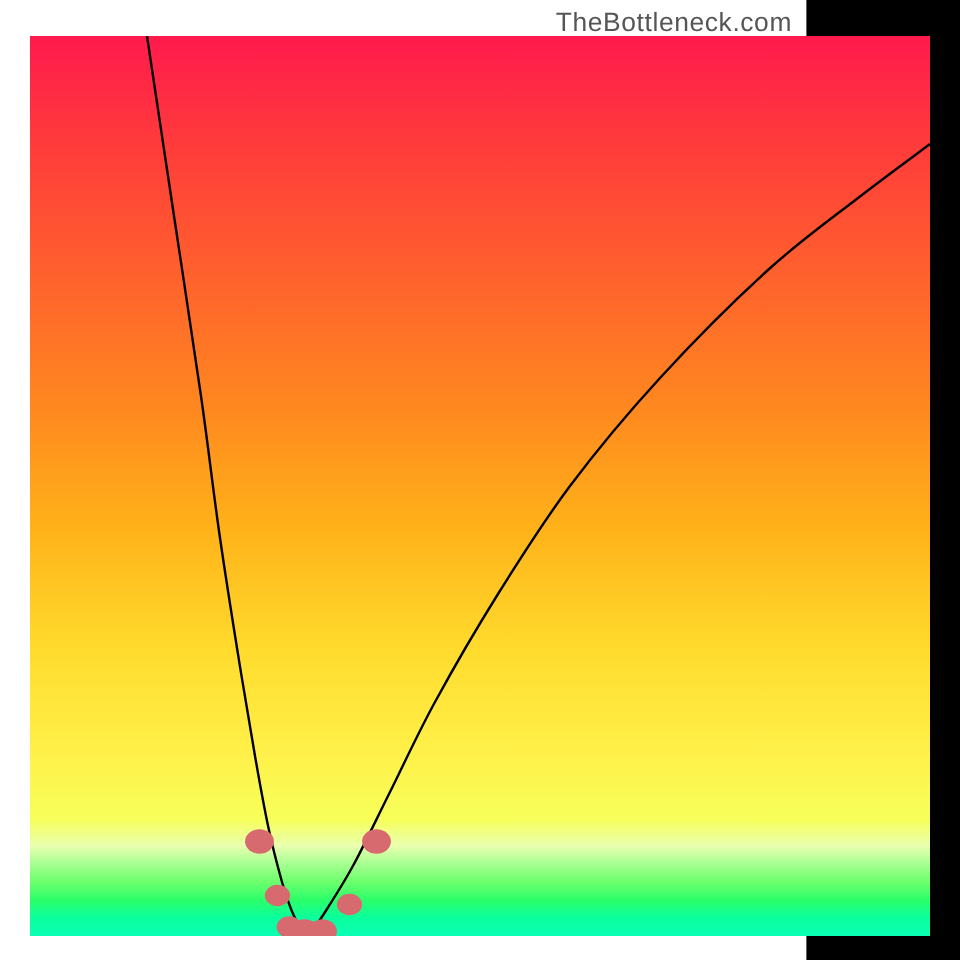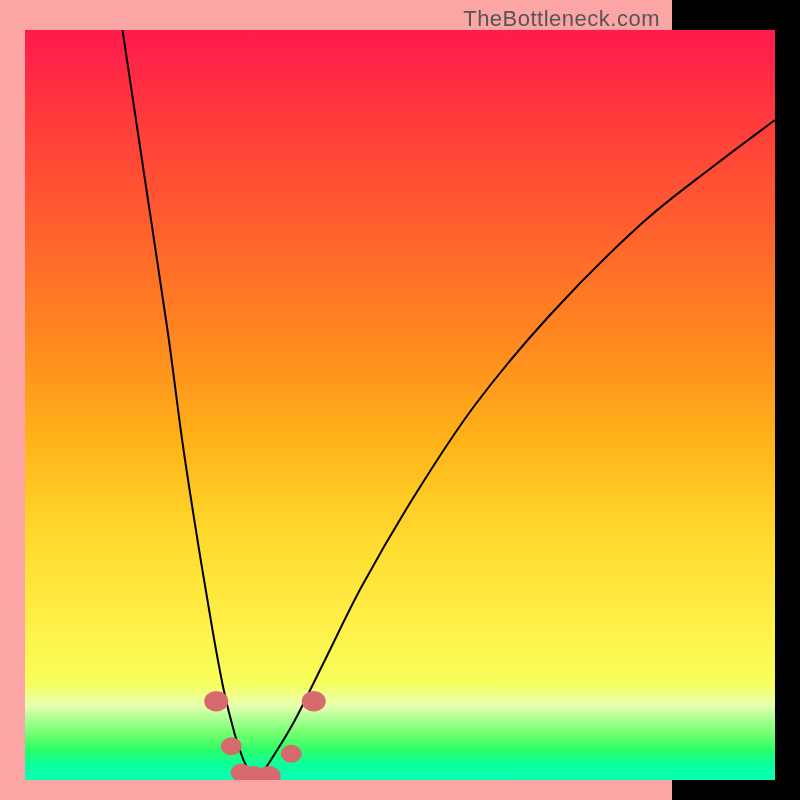--- a/index.html
+++ b/index.html
@@ -7,21 +7,21 @@
     padding: 0;
     width: 800px;
     height: 800px;
     overflow: hidden;
     background: #000;
     font-family: Arial, Helvetica, sans-serif;
   }
   .outer {
     width: 672px;
     height: 800px;
-    background: #fca5a5;
+    background: #ffffff;
     position: relative;
   }
   .watermark {
     position: absolute;
     top: 6px;
     right: 12px;
     color: #555;
     font-size: 22px;
     font-weight: 500;
     letter-spacing: 0.5px;

